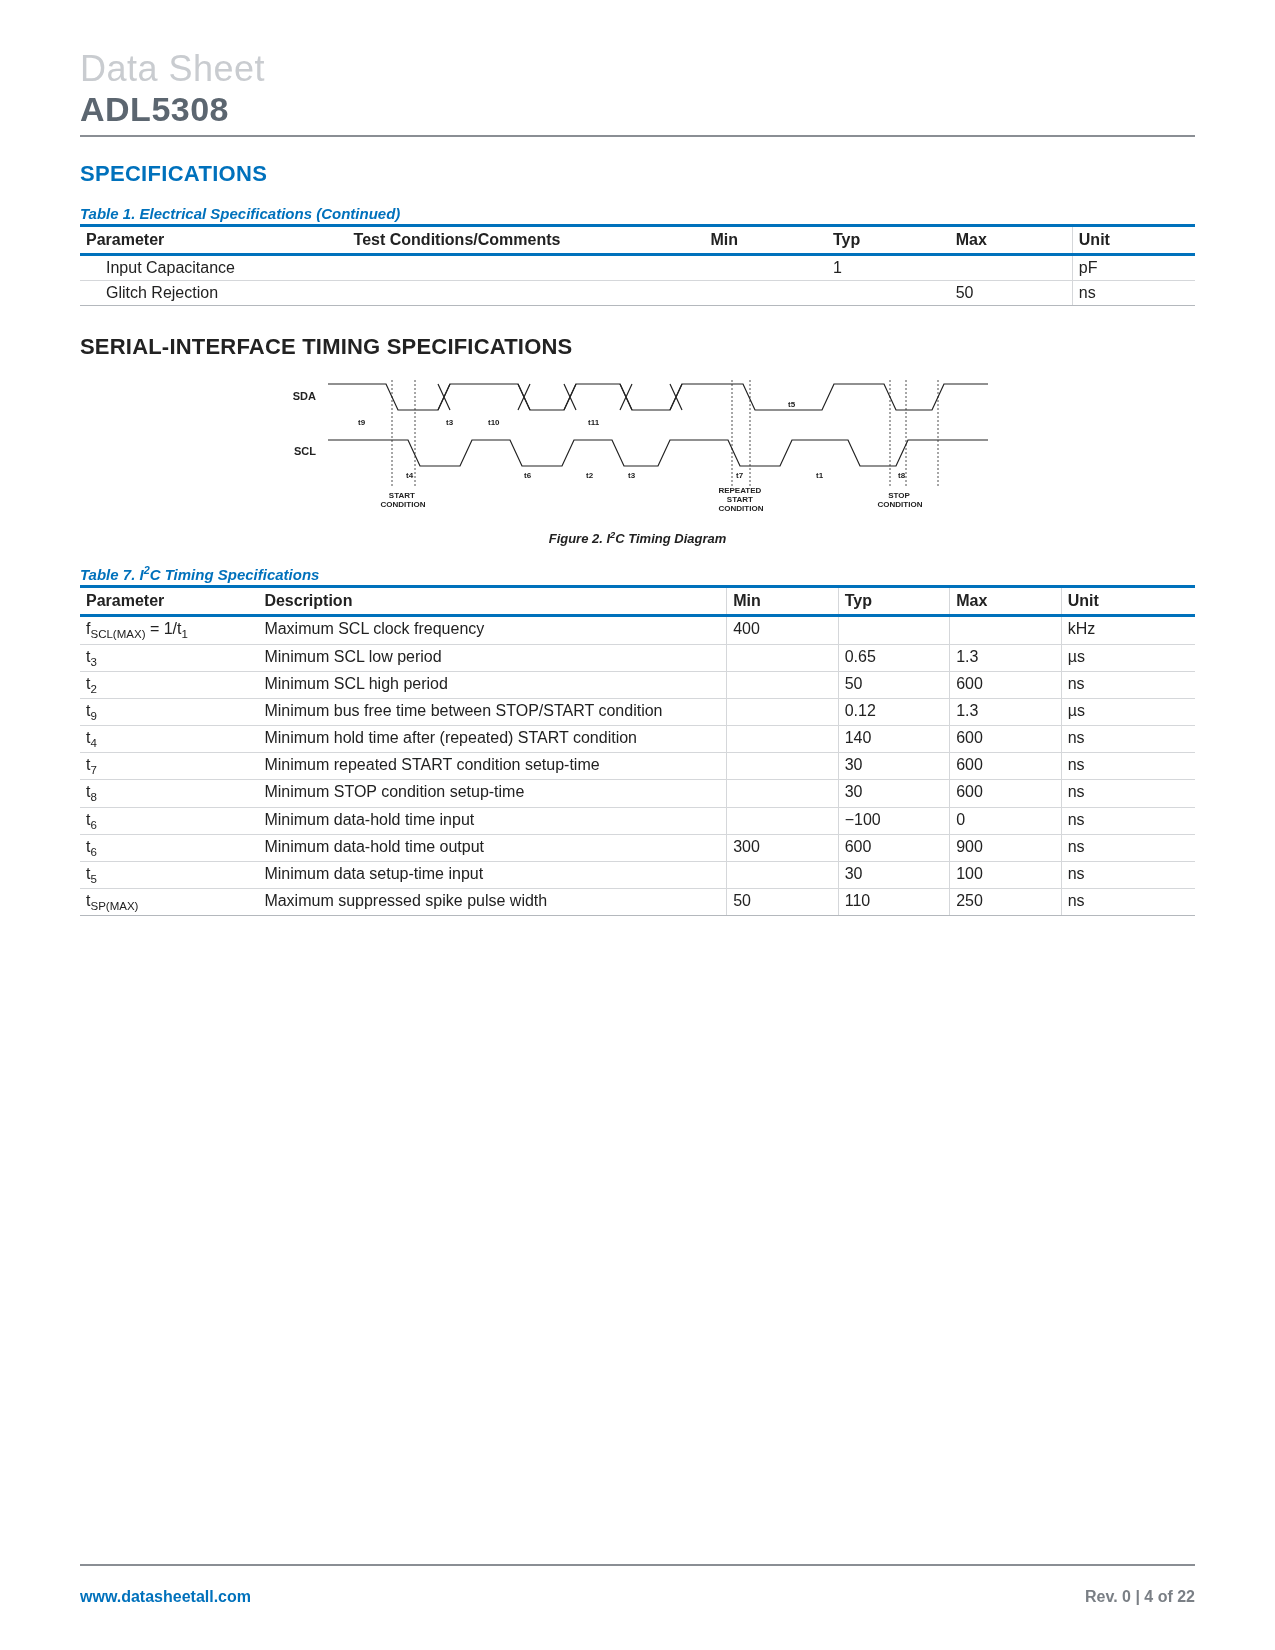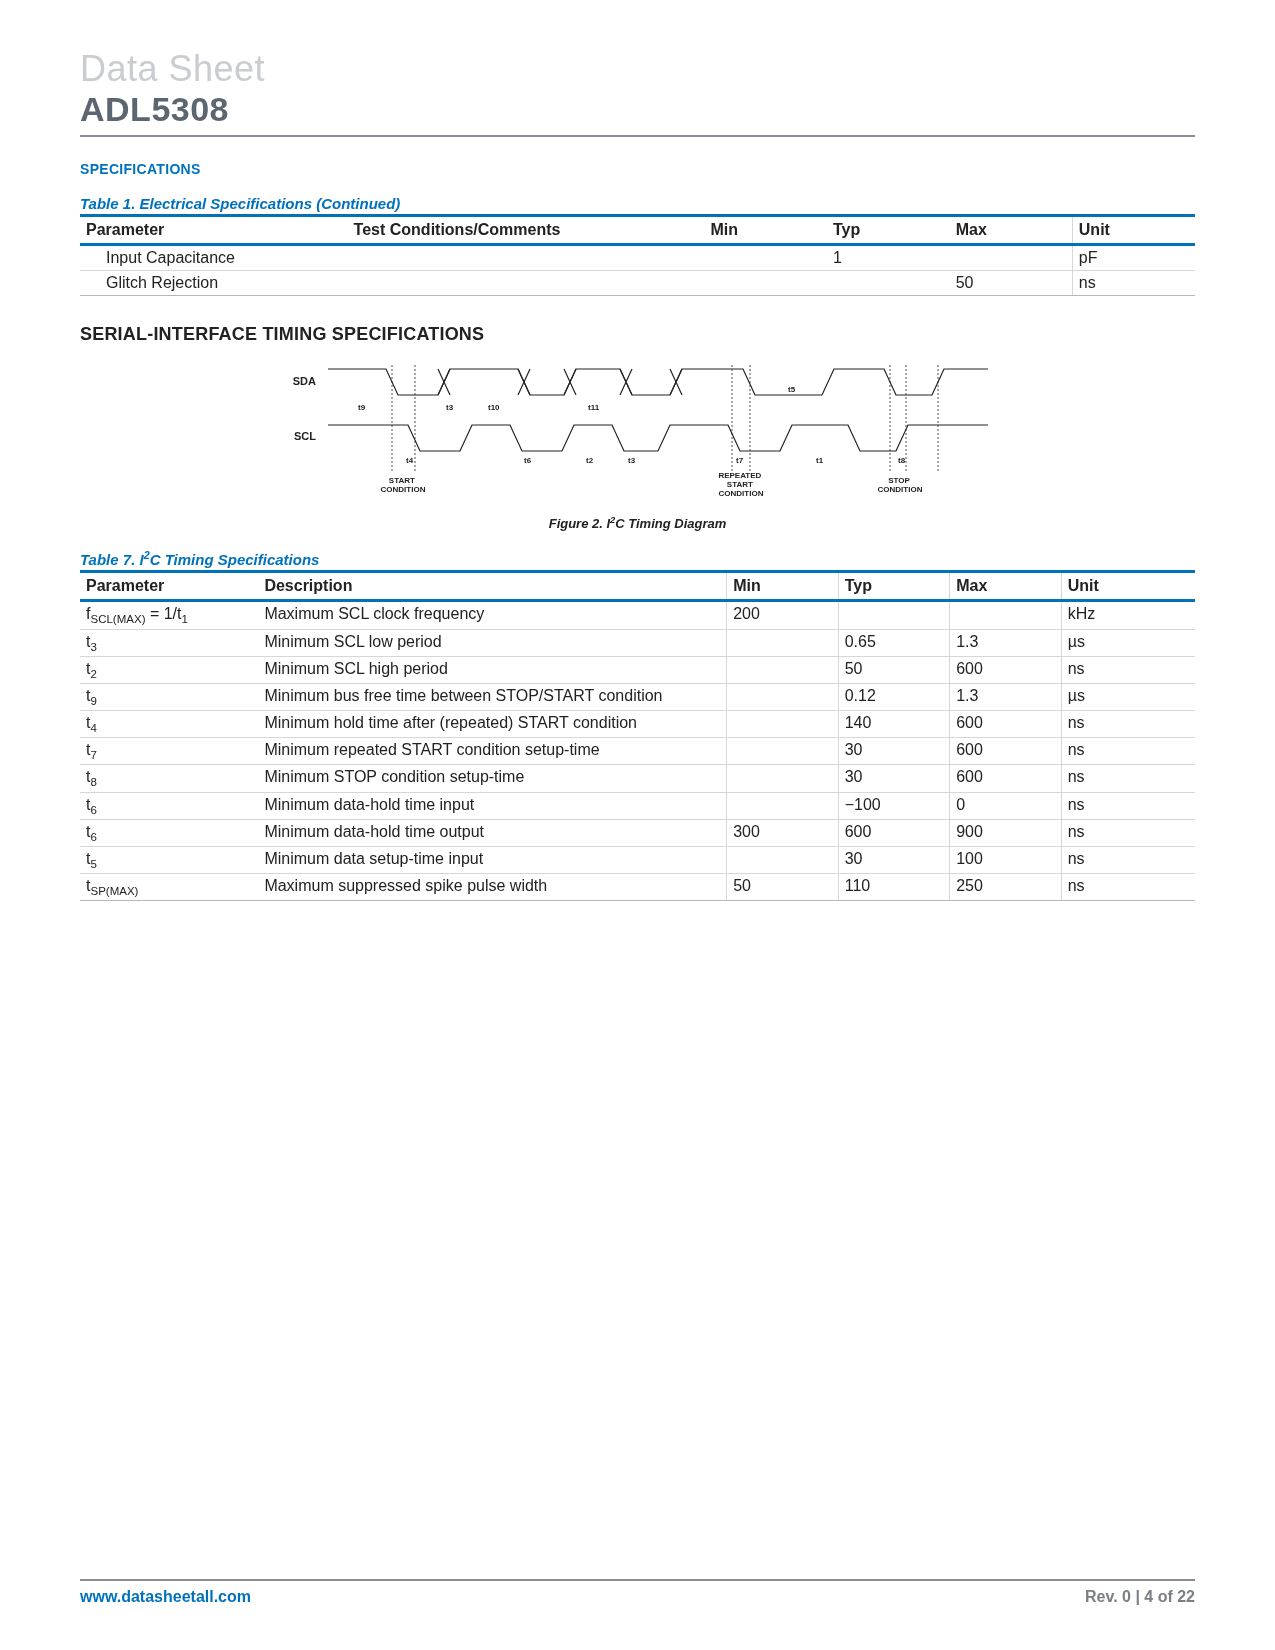--- a/index.html
+++ b/index.html
@@ -31,21 +31,21 @@
     font-weight: 400;
     letter-spacing: 0.5px;
   }
   .header-right {
     font-size: 34px;
     color: #5c6670;
     font-weight: 700;
     letter-spacing: 0.5px;
   }
   .section-title-blue {
-    font-size: 14px;
+    font-size: 22px;
     font-weight: 700;
     color: #0071bc;
     letter-spacing: 0.3px;
     margin: 10px 0 18px 0;
   }
   .table-caption {
     font-size: 15px;
     font-style: italic;
     font-weight: 700;
     color: #0071bc;
@@ -76,21 +76,21 @@
   table.spec-table tbody tr:last-child td {
     border-bottom: 1px solid #b4b8bd;
   }
   table.spec-table .indent {
     padding-left: 26px;
   }
   .col-sep-left {
     border-left: 1px solid #d5d7da;
   }
   .subhead {
-    font-size: 18px;
+    font-size: 22px;
     font-weight: 700;
     color: #222;
     margin: 28px 0 10px 0;
     letter-spacing: 0.2px;
   }
   .figure-holder {
     width: 100%;
     text-align: center;
     margin-top: 8px;
   }
@@ -108,21 +108,21 @@
   sup {
     font-size: 0.72em;
     vertical-align: super;
   }
   .footer {
     position: absolute;
     left: 80px;
     right: 80px;
     bottom: 44px;
     border-top: 2px solid #8a8e94;
-    padding-top: 7px;
+    padding-top: 22px;
     display: flex;
     justify-content: space-between;
     font-size: 16px;
   }
   .footer-left {
     color: #0071bc;
     font-weight: 700;
   }
   .footer-right {
     color: #7a7f85;
@@ -275,21 +275,21 @@
         <th class="col-sep-left">Min</th>
         <th class="col-sep-left">Typ</th>
         <th class="col-sep-left">Max</th>
         <th class="col-sep-left">Unit</th>
       </tr>
     </thead>
     <tbody id="table2-body">
         <tr>
           <td>f<sub>SCL(MAX)</sub> = 1/t<sub>1</sub></td>
           <td>Maximum SCL clock frequency</td>
-          <td class="col-sep-left">200</td>
+          <td class="col-sep-left">400</td>
           <td class="col-sep-left"></td>
           <td class="col-sep-left"></td>
           <td class="col-sep-left">kHz</td>
         </tr>
         <tr>
           <td>t<sub>3</sub></td>
           <td>Minimum SCL low period</td>
           <td class="col-sep-left"></td>
           <td class="col-sep-left">0.65</td>
           <td class="col-sep-left">1.3</td>

